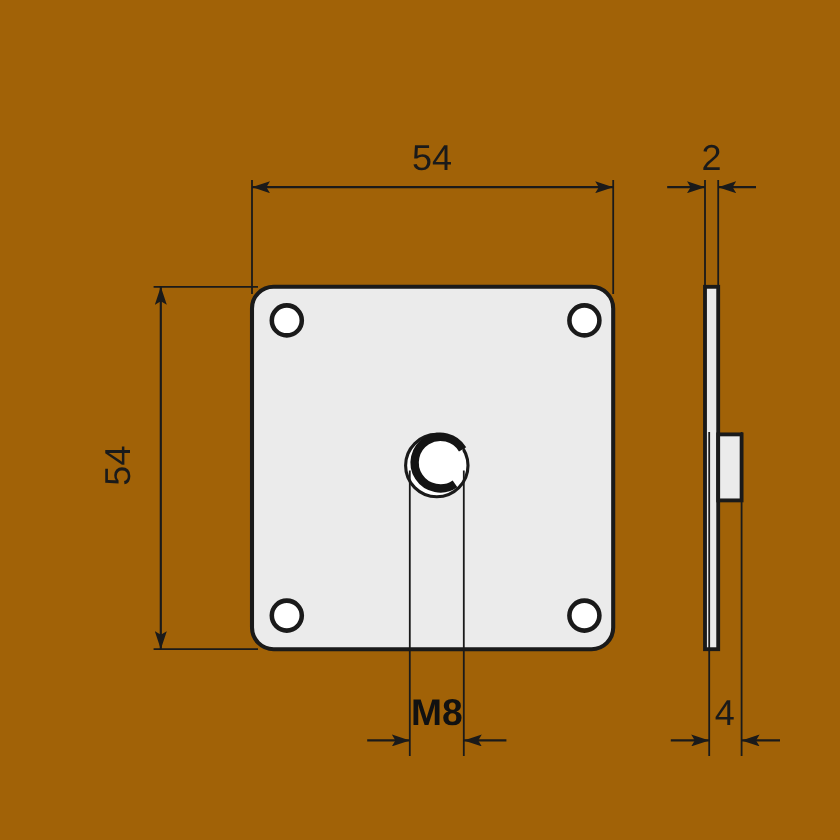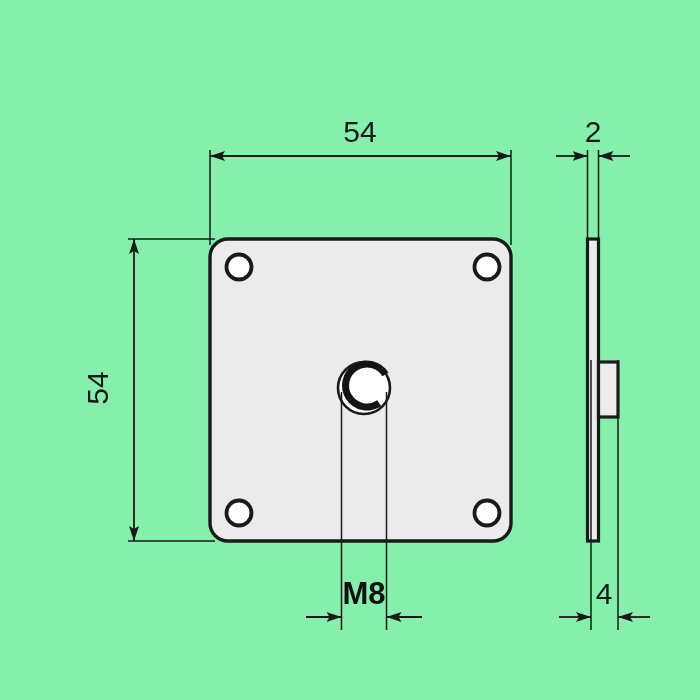--- a/index.html
+++ b/index.html
@@ -7,21 +7,21 @@
     padding: 0;
     background: #ffffff;
   }
   body {
     font-family: "Liberation Sans", sans-serif;
   }
   #drawing-root {
     position: relative;
     width: 700px;
     height: 700px;
-    background: #86efac;
+    background: #a16207;
     overflow: hidden;
   }
   #drawing-svg {
     display: block;
     width: 700px;
     height: 700px;
   }
   .dim-text {
     font-family: "Liberation Sans", sans-serif;
     font-size: 30px;

